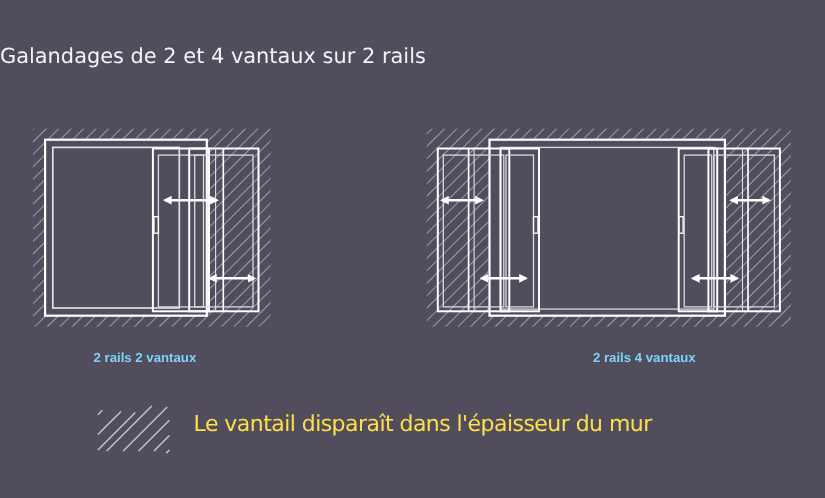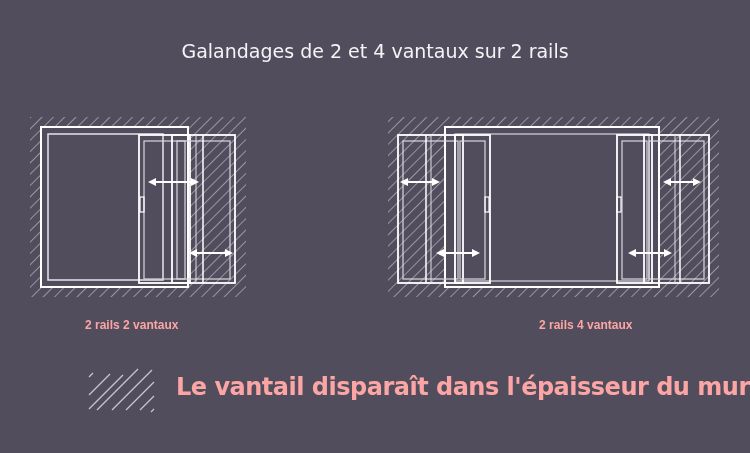--- a/index.html
+++ b/index.html
@@ -5,32 +5,32 @@
   html, body { margin: 0; padding: 0; }
   body {
     width: 750px; height: 453px; overflow: hidden;
     background: #514d5c;
     font-family: "DejaVu Sans", "Liberation Sans", sans-serif;
     position: relative;
     color: #ffffff;
   }
   .title {
     position: absolute; left: 0; width: 750px; top: 40px;
-    text-align: center; font-size: 19px; font-weight: 500;
+    text-align: left; font-size: 19px; font-weight: 500;
     color: #f4f3f6; letter-spacing: 0px;
   }
   .caption {
     position: absolute; top: 318px; font-size: 12px; font-weight: bold;
-    color: #fca5a5; font-family: "Liberation Sans", sans-serif;
+    color: #7dd3fc; font-family: "Liberation Sans", sans-serif;
   }
   .cap-left { left: 85px; }
   .cap-right { left: 499px; margin-left: 40px; }
   .legend-text {
     position: absolute; left: 176px; top: 373px;
-    font-size: 24px; font-weight: 700; color: #fca5a5;
+    font-size: 20px; font-weight: 400; color: #fde047;
     font-family: "DejaVu Sans", sans-serif;
     letter-spacing: -0.5px;
   }
   svg { position: absolute; left: 0; top: 0; }
 </style>
 </head>
 <body>
 
 <div class="title">Galandages de 2 et 4 vantaux sur 2 rails</div>
 

